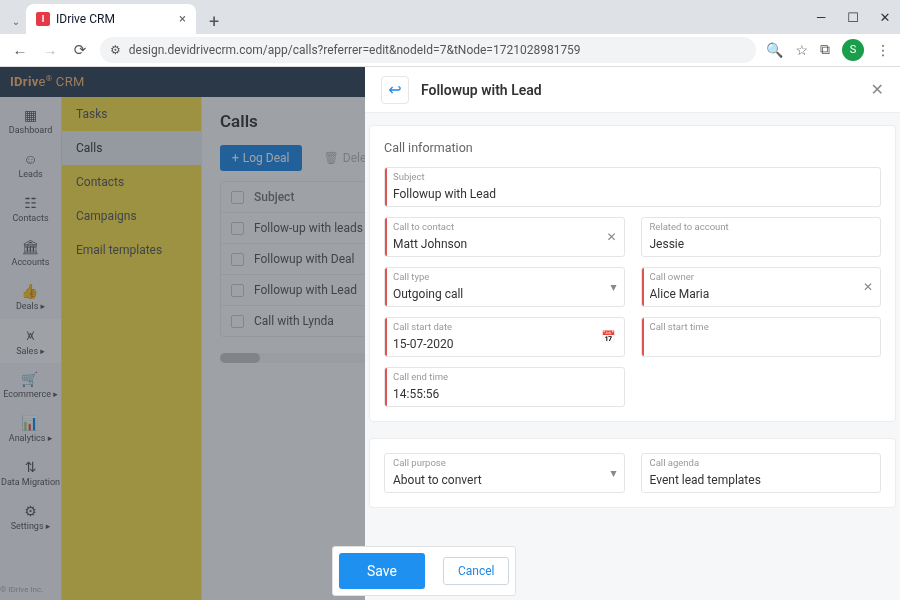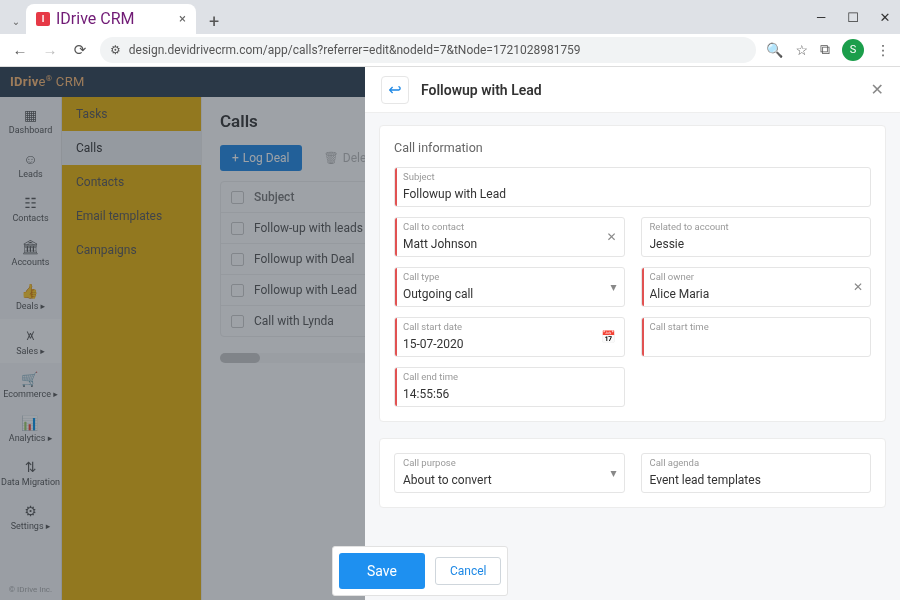--- a/index.html
+++ b/index.html
@@ -4,21 +4,21 @@
 <style>
 *{box-sizing:border-box;margin:0;padding:0;font-family:-apple-system,BlinkMacSystemFont,"Segoe UI",Roboto,Arial,sans-serif}
 html,body{width:900px;height:600px;overflow:hidden;background:#fff}
 
 
 .chrome{height:67px;border-bottom:1px solid #ddd;background:#fff;display:flex;flex-direction:column}
 .tabbar{height:34px;background:#dee1e6;display:flex;align-items:flex-end;padding-left:6px;position:relative}
 .tabbar .caret{width:20px;height:24px;display:flex;align-items:center;justify-content:center;color:#666;font-size:10px}
 .tab{background:#fff;border-radius:8px 8px 0 0;height:30px;display:flex;align-items:center;padding:0 10px;gap:6px;width:170px;position:relative}
 .tab .favicon{width:14px;height:14px;border-radius:2px;background:#e63946;display:inline-flex;align-items:center;justify-content:center;color:#fff;font-size:9px;font-weight:bold}
-.tab .title{font-size:16px;color:#701a75;flex:1;white-space:nowrap;overflow:hidden}
+.tab .title{font-size:12px;color:#0f172a;flex:1;white-space:nowrap;overflow:hidden}
 .tab .close{font-size:13px;color:#666;cursor:pointer}
 .newtab{width:24px;height:24px;display:flex;align-items:center;justify-content:center;color:#555;font-size:18px;margin-left:6px;cursor:pointer}
 .winbtns{position:absolute;right:6px;top:0;height:34px;display:flex;align-items:center;gap:14px}
 .winbtns span{font-size:13px;color:#333;width:18px;text-align:center;cursor:pointer}
 .omnibar{height:33px;display:flex;align-items:center;gap:10px;padding:0 10px}
 .omnibar .navbtn{width:20px;height:20px;display:flex;align-items:center;justify-content:center;color:#555;font-size:15px;cursor:pointer}
 .omnibar .navbtn.disabled{color:#bbb}
 .urlbox{flex:1;background:#f1f3f4;border-radius:13px;height:26px;display:flex;align-items:center;padding:0 10px;gap:8px;font-size:12px;color:#555}
 .urlbox .secure{font-size:12px}
 .omnibar .right{display:flex;align-items:center;gap:12px;color:#555;font-size:14px}
@@ -26,24 +26,24 @@
 
 
 .app{height:533px;display:flex;position:relative}
 .leftbar{width:62px;background:#f7f8fa;border-right:1px solid #e4e4e4;display:flex;flex-direction:column;align-items:center;padding-top:2px}
 .brandrow{height:30px;width:100%;background:#2d3e50;display:flex;align-items:center;padding-left:10px;position:absolute;top:0;left:0;right:0;z-index:2}
 .brand{color:#fdba74;font-size:13px;letter-spacing:.3px}
 .brand b{font-weight:700}
 .leftbar .item{width:100%;height:44px;display:flex;flex-direction:column;align-items:center;justify-content:center;gap:2px;color:#555;font-size:9px;cursor:pointer;position:relative}
 .leftbar .item.active{background:#fff}
 .leftbar .item .ico{font-size:14px;color:#555}
-.leftbar .footer{margin-top:auto;color:#aaa;font-size:8px;padding:4px 0 6px;text-align:center;width:100%}
+.leftbar .footer{margin-top:auto;color:#aaa;font-size:8px;padding:4px 0 6px;width:100%}
 .leftbar-inner{margin-top:30px;width:100%;display:flex;flex-direction:column;flex:1}
 
-.subnav{width:140px;background:#eab308;border-right:1px solid #eee;margin-top:30px;display:flex;flex-direction:column}
+.subnav{width:140px;background:#fde047;border-right:1px solid #eee;margin-top:30px;display:flex;flex-direction:column}
 .subnav .sitem{padding:10px 14px;font-size:12px;color:#555;cursor:pointer}
 .subnav .sitem.active{background:#eef0f3;color:#333}
 
 .main{flex:1;margin-top:30px;background:#fff;padding:14px 18px;overflow:hidden;position:relative}
 .main h1{font-size:17px;color:#333;font-weight:600;margin-bottom:14px}
 .toolbar{display:flex;gap:10px;margin-bottom:10px}
 .btn{padding:6px 12px;border-radius:3px;font-size:12px;cursor:pointer;border:none;display:inline-flex;align-items:center;gap:4px}
 .btn.primary{background:#1e88e5;color:#fff}
 .btn.ghost{background:transparent;color:#bbb}
 .tbl{border:1px solid #eee;border-radius:4px}
@@ -54,34 +54,34 @@
 .hscroll{height:10px;background:#f7f7f7;margin-top:16px;position:relative;border-radius:5px}
 .hscroll .thumb{position:absolute;left:0;top:0;height:100%;width:40px;background:#c9c9c9;border-radius:5px}
 
 
 .scrim{position:absolute;top:67px;left:0;right:0;bottom:0;background:rgba(40,48,60,.45);z-index:5}
 .panel{position:absolute;top:67px;right:0;bottom:0;width:535px;background:#f6f7f9;z-index:6;display:flex;flex-direction:column}
 .panel-head{height:46px;background:#fff;border-bottom:1px solid #eee;display:flex;align-items:center;padding:0 16px;gap:12px}
 .backbtn{width:28px;height:28px;border:1px solid #e6e6e6;border-radius:4px;display:flex;align-items:center;justify-content:center;color:#1e88e5;cursor:pointer}
 .panel-title{font-size:14px;font-weight:600;color:#333;flex:1}
 .panel-close{font-size:16px;color:#888;cursor:pointer}
-.panel-body{flex:1;overflow:auto;padding:12px 14px 24px}
+.panel-body{flex:1;overflow:auto;padding:12px 4px 24px}
 .card{background:#fff;border:1px solid #ececec;border-radius:4px;padding:14px;margin-bottom:16px}
 .section-title{font-size:12.5px;color:#666;margin-bottom:12px}
 .grid2{display:grid;grid-template-columns:1fr 1fr;gap:10px 16px}
 .field{position:relative;border:1px solid #e5e5e5;border-radius:3px;background:#fff;height:40px}
 .field.req::before{content:"";position:absolute;left:0;top:0;bottom:0;width:2px;background:#e15252;border-radius:2px 0 0 2px}
 .field.readonly{background:#fafafa}
 .field .lab{position:absolute;top:3px;left:8px;font-size:9.5px;color:#999}
 .field .val{position:absolute;bottom:5px;left:8px;right:26px;font-size:12px;color:#333;white-space:nowrap;overflow:hidden}
 .field .ic{position:absolute;right:7px;top:50%;transform:translateY(-50%);font-size:12px;color:#888;cursor:pointer}
 .span2{grid-column:1 / -1}
 
 
-.panel-footer{position:absolute;left:332px;bottom:4px;z-index:10;display:flex;gap:10px;align-items:center;background:#fff;border:1px solid #e2e2e2;border-radius:3px;padding:6px 6px}
+.panel-footer{position:absolute;left:332px;bottom:4px;z-index:10;display:flex;gap:18px;align-items:center;background:#fff;border:1px solid #e2e2e2;border-radius:3px;padding:6px 6px}
 .btn-save{background:#1e90f0;color:#fff;border:none;padding:10px 28px;font-size:14px;border-radius:3px;cursor:pointer}
 .btn-cancel{background:#fff;border:1px solid #cfd6dc;color:#1e88e5;padding:6px 14px;font-size:12px;border-radius:3px;cursor:pointer}
 </style>
 </head>
 <body>
 
 <div class="chrome">
   <div class="tabbar">
     <div class="caret">⌄</div>
     <div class="tab">
@@ -162,22 +162,22 @@
           <span>Settings ▸</span>
         </div>
         <div class="footer">© IDrive Inc.</div>
       </div>
   </div>
 
   <div class="subnav" id="subnav">
       <div class="sitem">Tasks</div>
       <div class="sitem active">Calls</div>
       <div class="sitem">Contacts</div>
+      <div class="sitem">Campaigns</div>
       <div class="sitem">Email templates</div>
-      <div class="sitem">Campaigns</div>
     </div>
 
   <div class="main">
     <h1>Calls</h1>
     <div class="toolbar">
       <button class="btn primary">+ <span>Log Deal</span></button>
       <button class="btn ghost">🗑 <span>Delete</span></button>
     </div>
     <div class="tbl">
       <div class="trow head">

